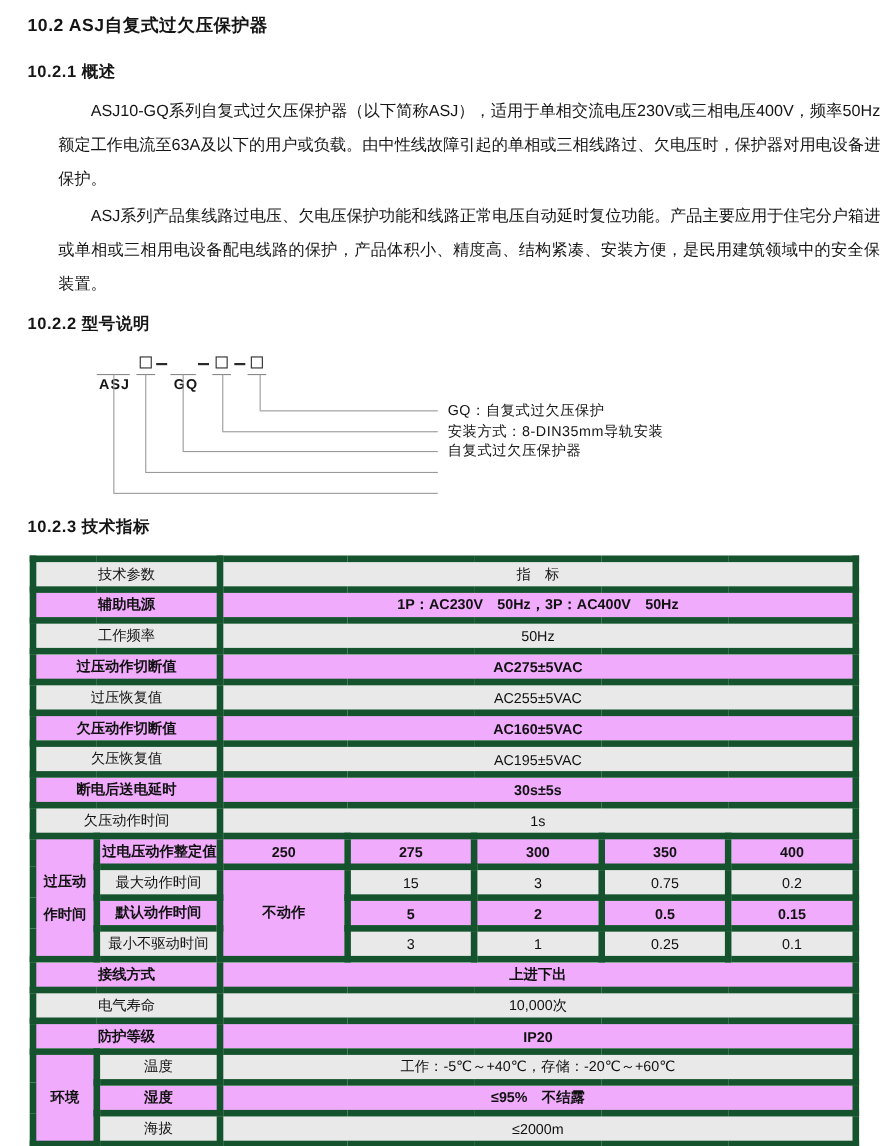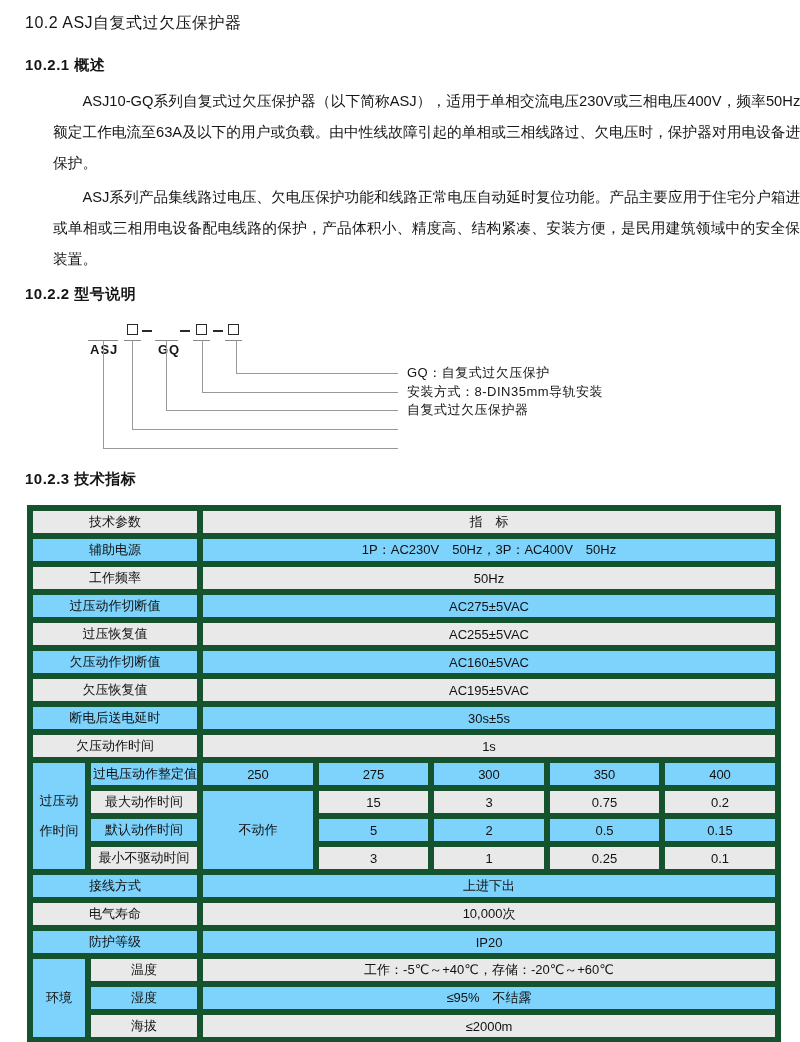--- a/index.html
+++ b/index.html
@@ -1,19 +1,19 @@
 <!DOCTYPE html>
 <html><head>
 <meta charset="utf-8">
 <style>
   * { margin:0; padding:0; box-sizing:border-box; }
   html,body { width:800px; height:1042px; background:#ffffff; }
   body { font-family:"Liberation Sans","DejaVu Sans",sans-serif; color:#151515; position:relative; }
   .abs { position:absolute; }
-  .h1 { left:25px; top:13px; font-size:16px; font-weight:normal; letter-spacing:0.5px; }
+  .h1 { left:25px; top:13px; font-size:16px; font-weight:bold; letter-spacing:0.5px; }
   .h2 { font-size:15px; font-weight:bold; letter-spacing:0.5px; }
   .h2.s1 { left:25px; top:56px; }
   .h2.s2 { left:25px; top:285px; }
   .h2.s3 { left:25px; top:470px; }
   .bodytext { left:25px; top:86px; width:762px; font-size:14.7px; line-height:31px; text-align:justify;margin-left:28px; }
   .bodytext p { text-indent:2em; }
   .bodytext p + p { margin-top:3px; }
 
   
   .mono-label { font-size:13px; font-weight:600; letter-spacing:1px;margin-top:20px; }
@@ -21,21 +21,21 @@
   .mdash { height:2px; background:#2a2a2a; }
   .munder { height:1px; background:#888; }
   .vline { width:1px; background:#999; }
   .hline { height:1px; background:#999; }
   .dlabels { left:407px; top:364px; font-size:13px; line-height:18.6px; letter-spacing:0.5px; white-space:nowrap; }
 
   
   table.spec { position:absolute; left:27px; top:505px; width:748px; border-collapse:collapse; table-layout:fixed; font-size:13px; color:#111; border-top:3px solid #3a3a3a; border-bottom:3px solid #3a3a3a; border-left:1px solid #6a6a6a; border-right:1px solid #6a6a6a; }
   table.spec td { border:6px solid #14532d; height:23.5px; text-align:center; vertical-align:middle; padding:2px 2px; overflow:hidden; white-space:nowrap; }
   td.g { background:#e9e9e9; }
-  td.w { background:#7dd3fc; }
+  td.w { background:#f0abfc;font-weight:bold; }
   .grouplbl div { line-height:30px; }
 </style>
 </head>
 <body>
 
 <div class="abs h1">10.2 ASJ自复式过欠压保护器</div>
 <div class="abs h2 s1">10.2.1 概述</div>
 
 <div class="abs bodytext">
   <p>ASJ10-GQ系列自复式过欠压保护器（以下简称ASJ），适用于单相交流电压230V或三相电压400V，频率50Hz，额定工作电流至63A及以下的用户或负载。由中性线故障引起的单相或三相线路过、欠电压时，保护器对用电设备进行保护。</p>

